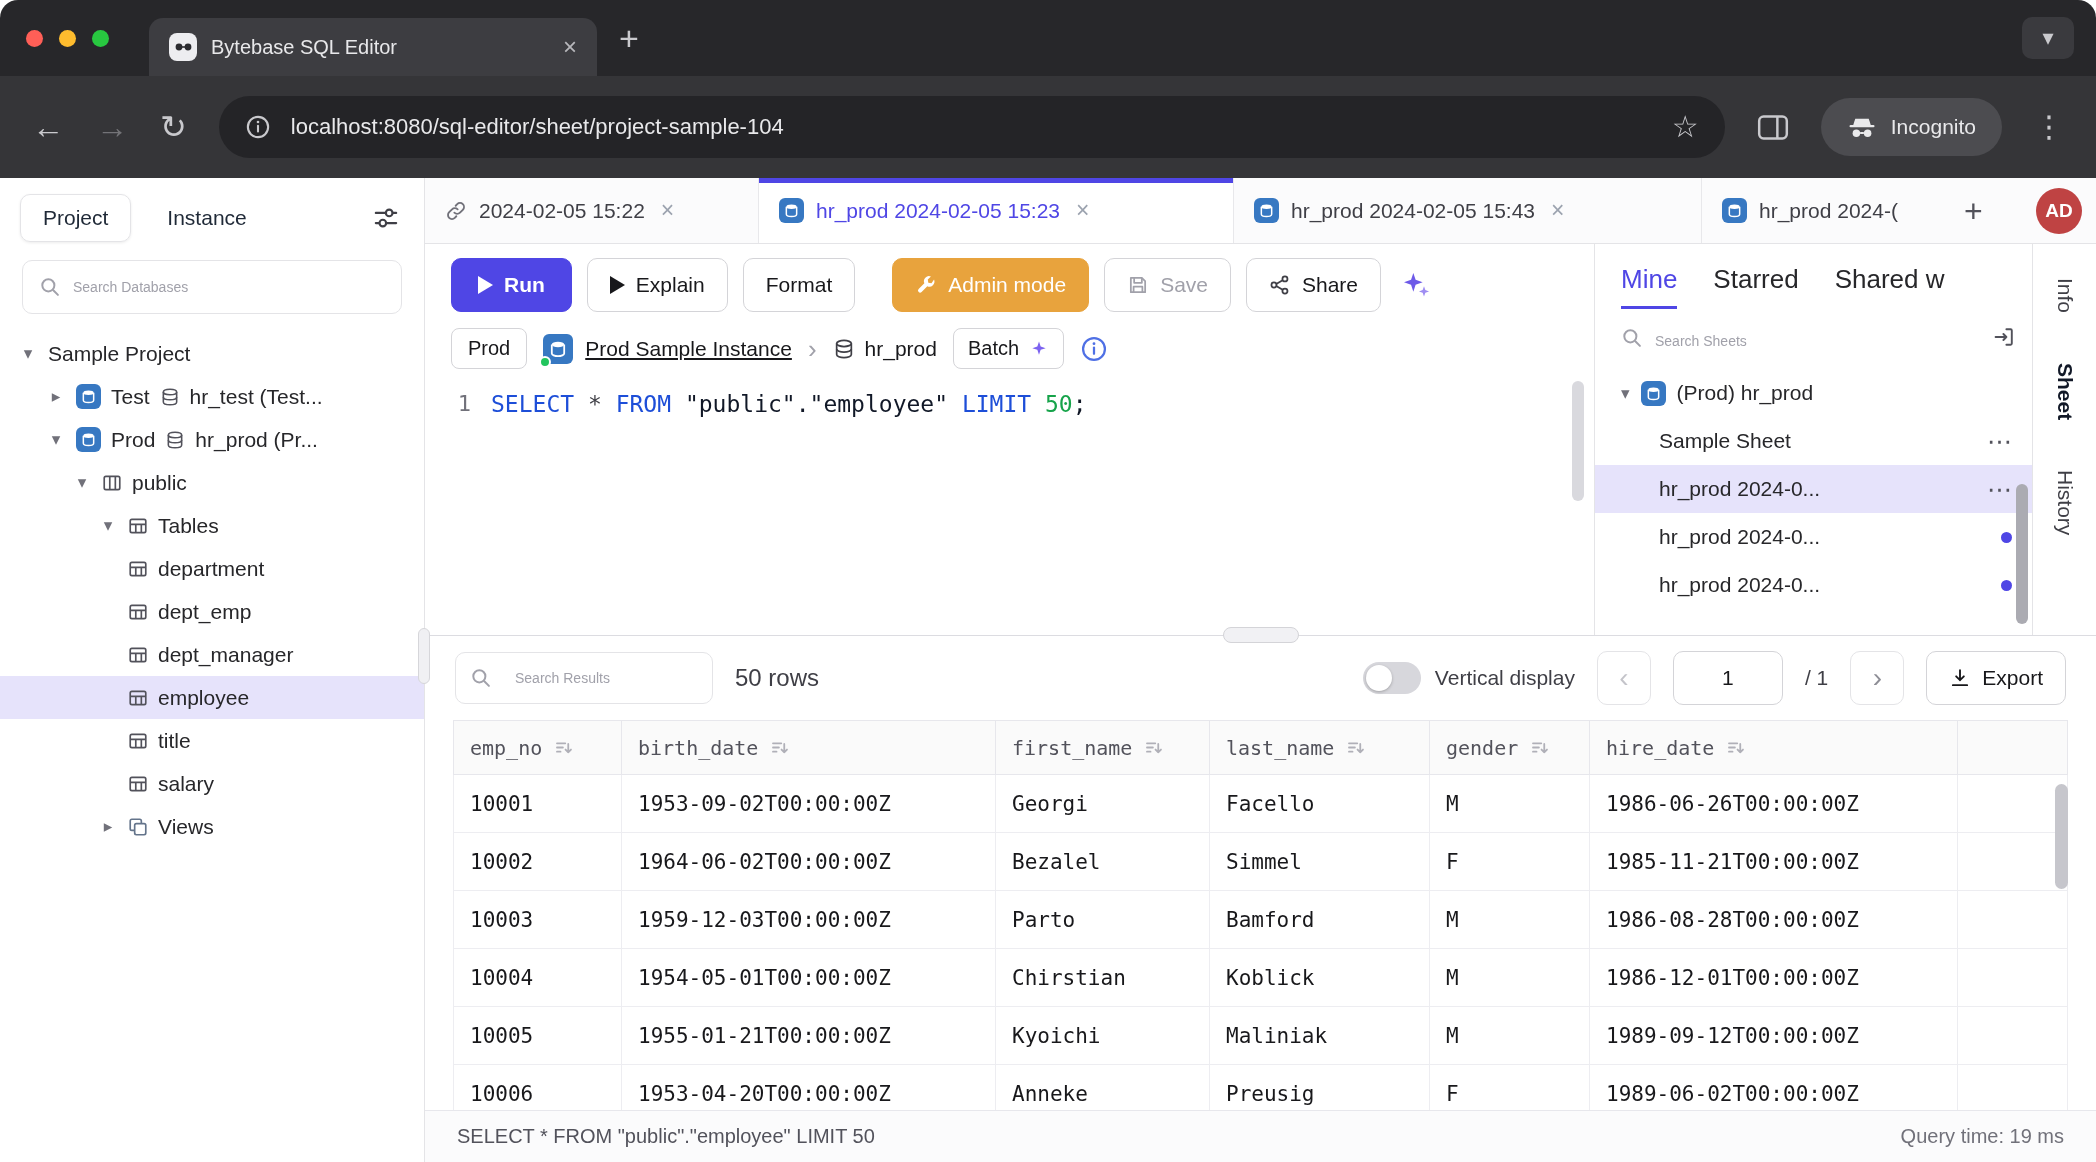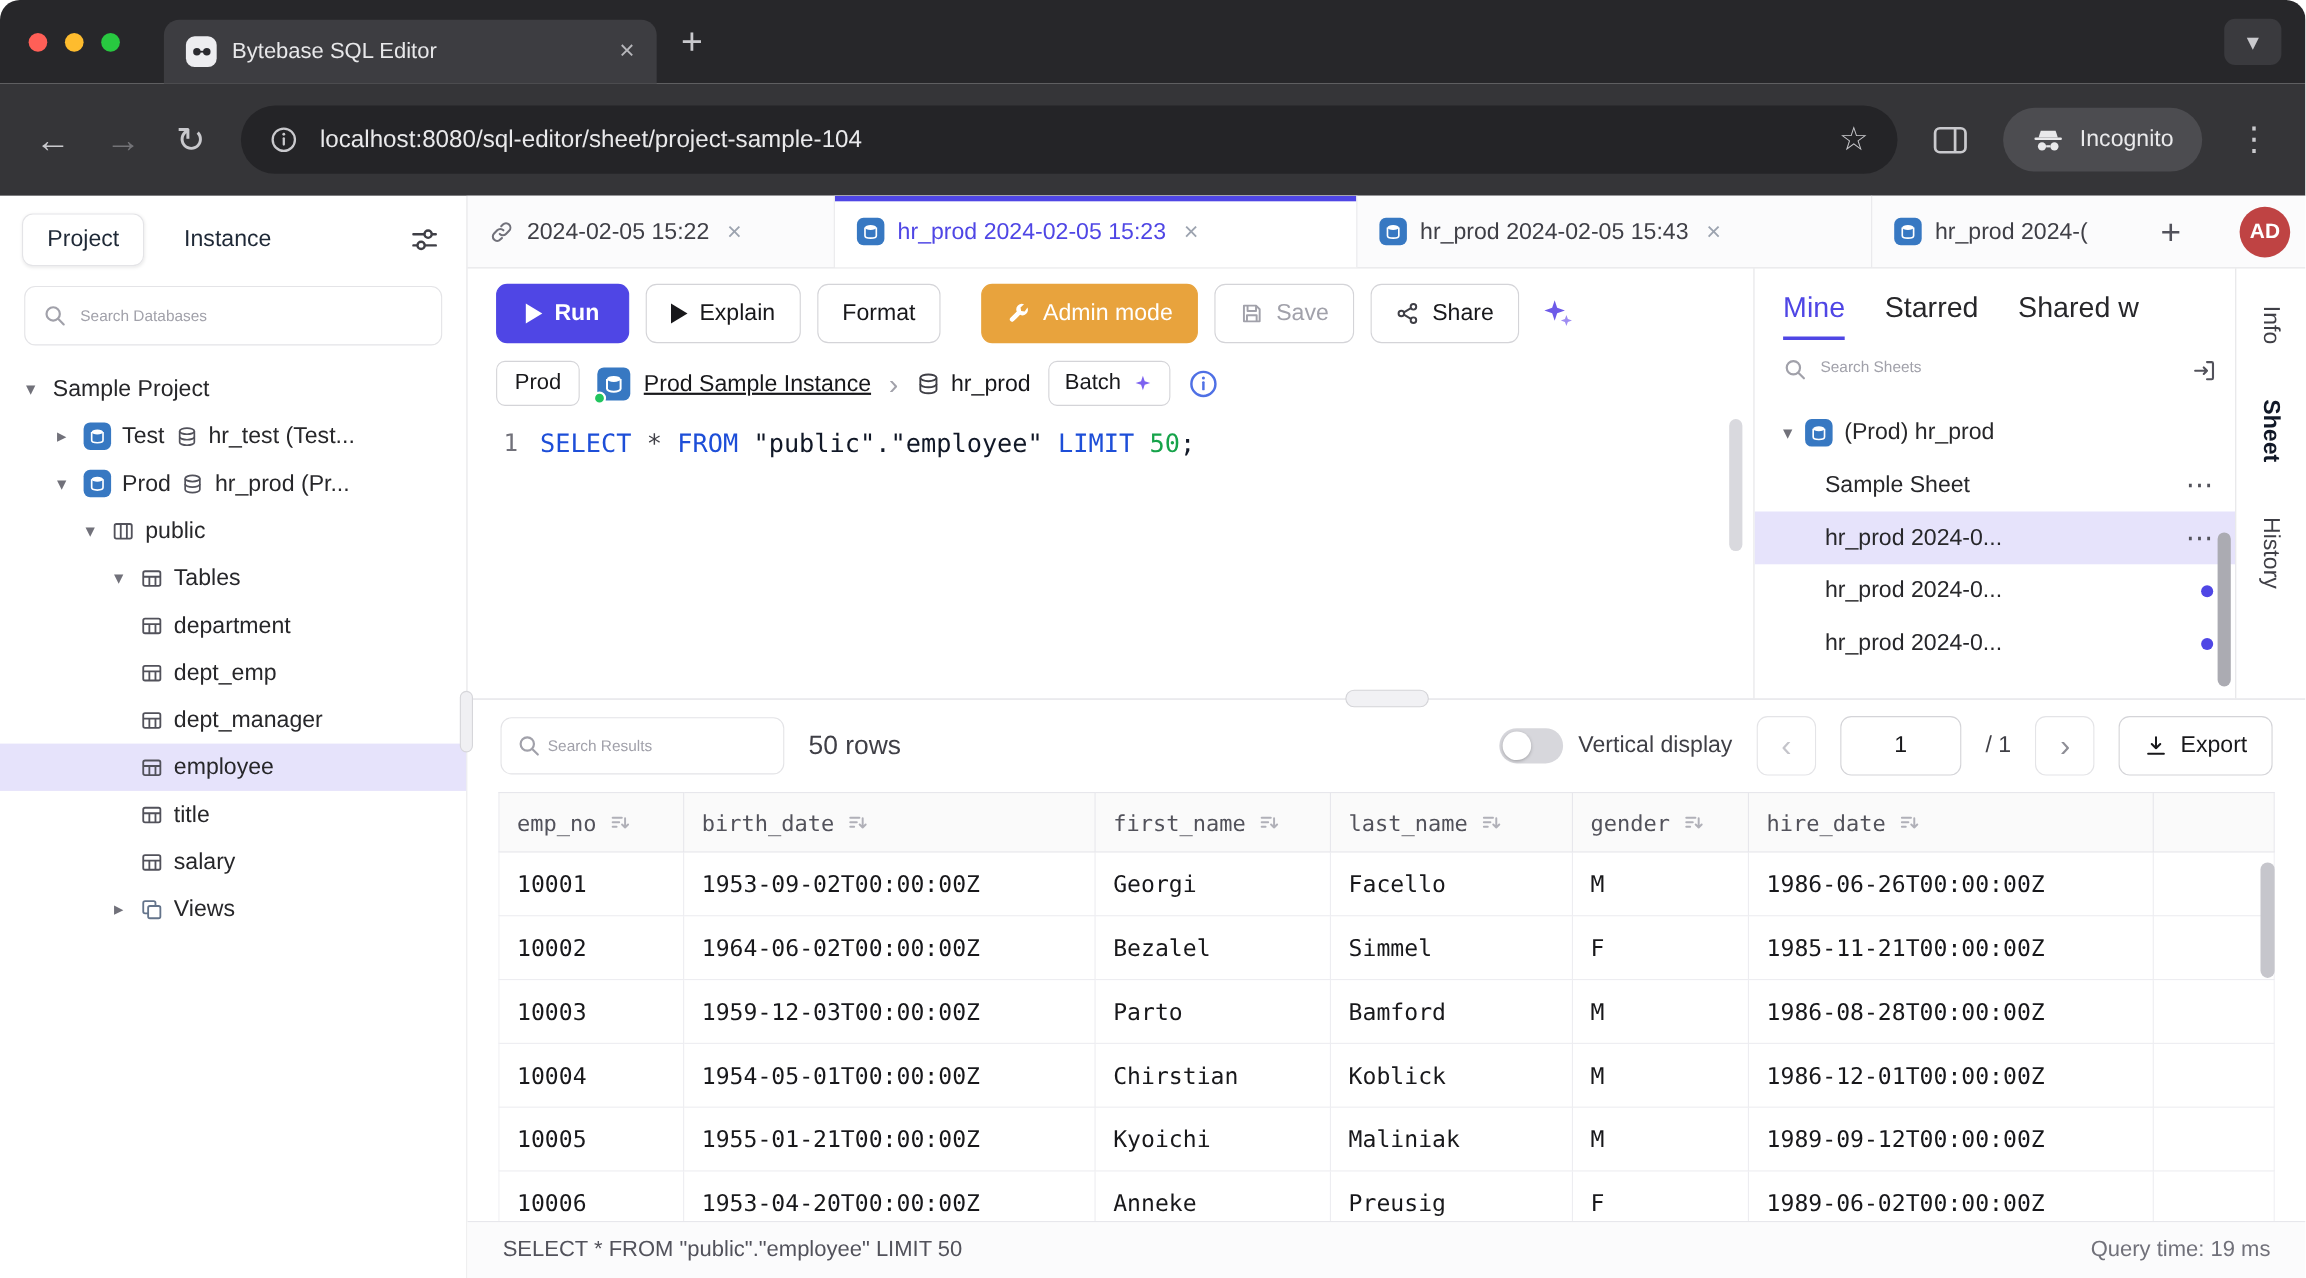--- a/index.html
+++ b/index.html
@@ -78,40 +78,40 @@
   .gutter { width:66px; text-align:right; padding-right:20px; color:#71717a; font-size:22px; flex:none; }
   .codeline { white-space:pre; color:#111827; }
   .kw{color:#1d4ed8} .op{color:#3f3f46} .str{color:#111827} .num{color:#16a34a}
   .ed-scroll { position:absolute; right:10px; top:0; width:12px; height:120px; border-radius:6px; background:#d9d9de; }
 
   
   .sheets { width:438px; min-width:438px; border-left:1px solid #e4e4e7; display:flex; flex-direction:column; position:relative; overflow:hidden; }
   .sheet-tabs { display:flex; gap:36px; padding:20px 26px 0; font-size:26px; color:#27272a; white-space:nowrap; overflow:hidden; }
   .stab { padding-bottom:14px; }
   .stab.active { color:#4f46e5; box-shadow:inset 0 -3px 0 #4f46e5; }
-  .sheet-search { display:flex; align-items:flex-start; gap:12px; padding:16px 16px 8px 26px; }
+  .sheet-search { display:flex; align-items:flex-end; gap:12px; padding:16px 16px 8px 26px; }
   .slist { flex:1; overflow:hidden; padding-top:12px; font-size:21px; color:#27272a; }
   .srow { display:flex; align-items:center; gap:11px; height:48px; padding:0 20px 0 26px; white-space:nowrap; }
   .srow.item { padding-left:64px; }
   .srow.sel { background:#e6e3fb; }
   .srow .lbl { flex:1; overflow:hidden; text-overflow:ellipsis; }
   .bluedot { width:11px; height:11px; border-radius:50%; background:#4f46e5; flex:none; }
   .kebab-h { color:#52525b; font-size:25px; line-height:1; }
   .sheet-scroll { position:absolute; right:4px; top:240px; width:12px; height:140px; border-radius:6px; background:#ababb2; }
 
   
   .strip { width:64px; min-width:64px; border-left:1px solid #e4e4e7; display:flex; flex-direction:column; align-items:center; padding-top:34px; gap:50px; }
   .vtab { writing-mode:vertical-rl; font-size:21px; color:#3f3f46; }
   .vtab.active { color:#111827; font-weight:600; }
 
   
   .results { flex:1; min-height:0; display:flex; flex-direction:column; border-top:1px solid #dcdce1; position:relative; background:#fff; }
   .handle { position:absolute; top:-9px; left:50%; transform:translateX(-50%); width:76px; height:16px; border-radius:9px; background:#f1f1f4; border:1px solid #d4d4d8; z-index:4; }
   .resbar { display:flex; align-items:center; gap:22px; padding:15px 30px; height:84px; flex:none; }
-  .res-search { width:258px; height:52px; border:1px solid #e4e4e7; border-radius:10px; display:flex; align-items:center; gap:6px; padding:0 14px; flex:none; }
+  .res-search { width:258px; height:52px; border:1px solid #e4e4e7; border-radius:10px; display:flex; align-items:center; gap:23px; padding:0 14px; flex:none; }
   .rowcount { font-size:24px; color:#3f3f46; }
   .vd { margin-left:auto; display:flex; align-items:center; gap:14px; font-size:21px; color:#3f3f46; }
   .toggle { width:58px; height:32px; border-radius:16px; background:#d7d7dc; position:relative; flex:none; }
   .knob { position:absolute; left:3px; top:3px; width:26px; height:26px; border-radius:50%; background:#fff; box-shadow:0 1px 3px rgba(0,0,0,.25); }
   .pgbtn { width:54px; height:54px; border:1px solid #e4e4e7; border-radius:10px; display:flex; align-items:center; justify-content:center; font-size:28px; color:#c4c4ca; flex:none; }
   .pgbtn.next { color:#8e8e96; }
   .pginput { width:110px; height:54px; border:1px solid #d4d4d8; border-radius:10px; text-align:center; font-size:21px; color:#18181b; font-family:inherit; outline:0; }
   .pgtotal { font-size:21px; color:#3f3f46; }
   .gridwrap { flex:1; overflow:hidden; margin:0 28px; position:relative; }
   table { border-collapse:collapse; font-family:"DejaVu Sans Mono",monospace; font-size:21px; table-layout:fixed; width:100%; }

